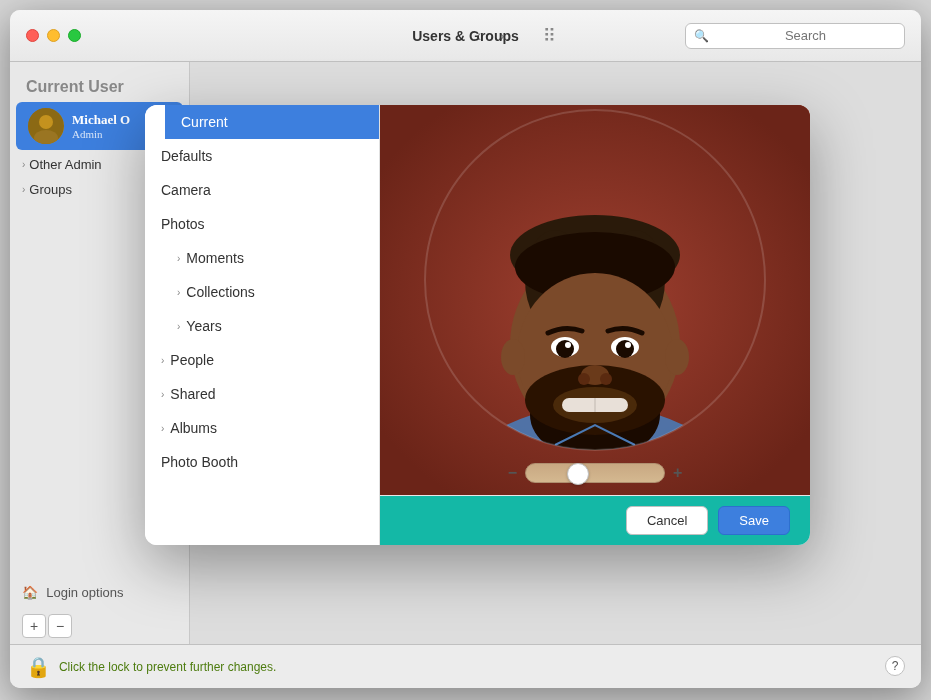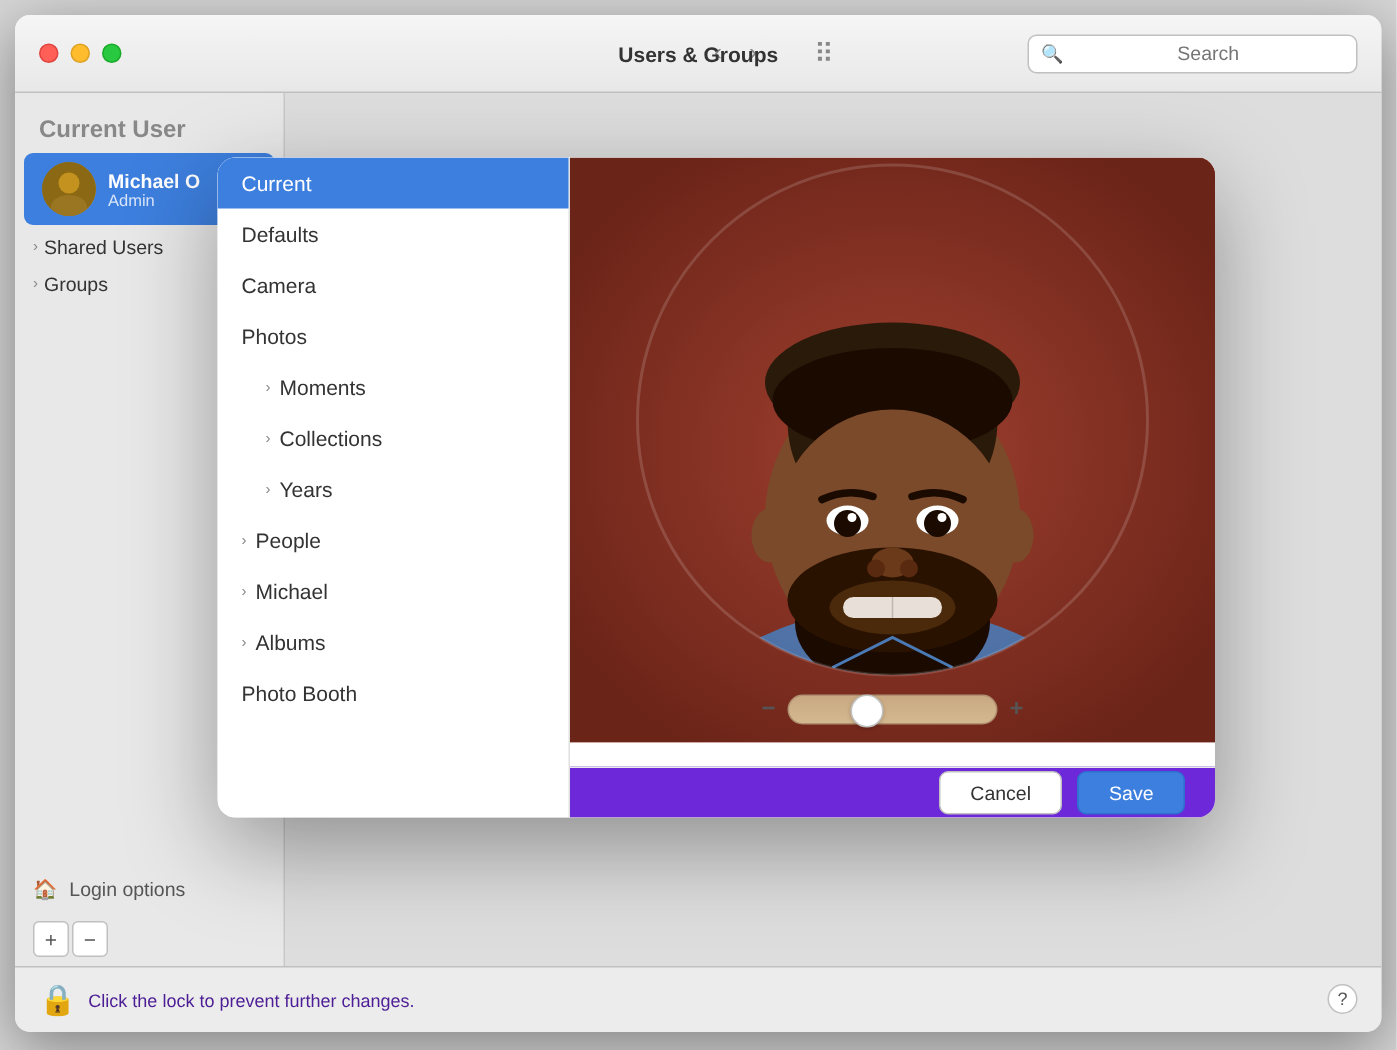--- a/index.html
+++ b/index.html
@@ -116,20 +116,21 @@
     }
 
     .sidebar-user-item {
       display: flex;
       align-items: center;
       gap: 8px;
       padding: 6px 12px;
       background: #3d7fde;
       margin: 2px 6px;
       border-radius: 6px;
+      font-family: Liberation Serif, serif;
     }
 
     .user-avatar {
       width: 36px; height: 36px;
       border-radius: 50%;
       background: linear-gradient(135deg, #8B6914, #c4921e);
       display: flex; align-items: center; justify-content: center;
       font-size: 18px;
       overflow: hidden;
     }
@@ -155,21 +156,21 @@
       cursor: pointer;
     }
 
     .sidebar-expandable .chevron {
       font-size: 10px;
       color: #888;
     }
 
     .lock-msg {
       font-size: 12px;
-      color: #4c1d95;
+      color: #4d7c0f;
     }
 
     .icon-btn {
       width: 24px; height: 24px;
       background: white;
       border: 1px solid #c0c0c0;
       border-radius: 4px;
       display: flex; align-items: center; justify-content: center;
       font-size: 14px;
       cursor: pointer;
@@ -291,44 +292,45 @@
       color: #333;
       cursor: pointer;
       display: flex;
       align-items: center;
       gap: 6px;
     }
 
     .menu-item.active {
       background: #3d7fde;
       color: white;
+      margin-left: 20px;
     }
 
     .menu-item.indented {
       padding-left: 32px;
     }
 
     .menu-item .chevron {
       font-size: 10px;
       color: #888;
     }
 
     
     .modal-buttons {
       position: absolute;
       bottom: 0;
       right: 0;
       width: 430px;
-      height: 34px;
+      height: 50px;
       display: flex;
       align-items: center;
       justify-content: flex-end;
       gap: 10px;
       padding: 0 20px;
-      background: #6d28d9;
+      background: #14b8a6;
       border-top: 1px solid #e8e8e8;
     }
 
     .btn-cancel {
       padding: 6px 20px;
       background: white;
       border: 1px solid #c0c0c0;
       border-radius: 6px;
       font-size: 13px;
       cursor: pointer;
@@ -411,21 +413,21 @@
           </svg>
         </div>
         <div class="user-info">
           <div class="name">Michael O</div>
           <div class="role">Admin</div>
         </div>
       </div>
 
       <div class="sidebar-expandable">
         <span class="chevron">›</span>
-        <span>Shared Users</span>
+        <span>Other Admin</span>
       </div>
 
       <div class="sidebar-expandable">
         <span class="chevron">›</span>
         <span>Groups</span>
       </div>
 
       <div class="sidebar-footer">
         <div class="login-options">
           <span>🏠</span>
@@ -476,21 +478,21 @@
       <div class="menu-item indented">
         <span class="chevron">›</span>
         <span>Years</span>
       </div>
       <div class="menu-item">
         <span class="chevron">›</span>
         <span>People</span>
       </div>
       <div class="menu-item">
         <span class="chevron">›</span>
-        <span>Michael</span>
+        <span>Shared</span>
       </div>
       <div class="menu-item">
         <span class="chevron">›</span>
         <span>Albums</span>
       </div>
       <div class="menu-item">
         <span>Photo Booth</span>
       </div>
     </div>
 

